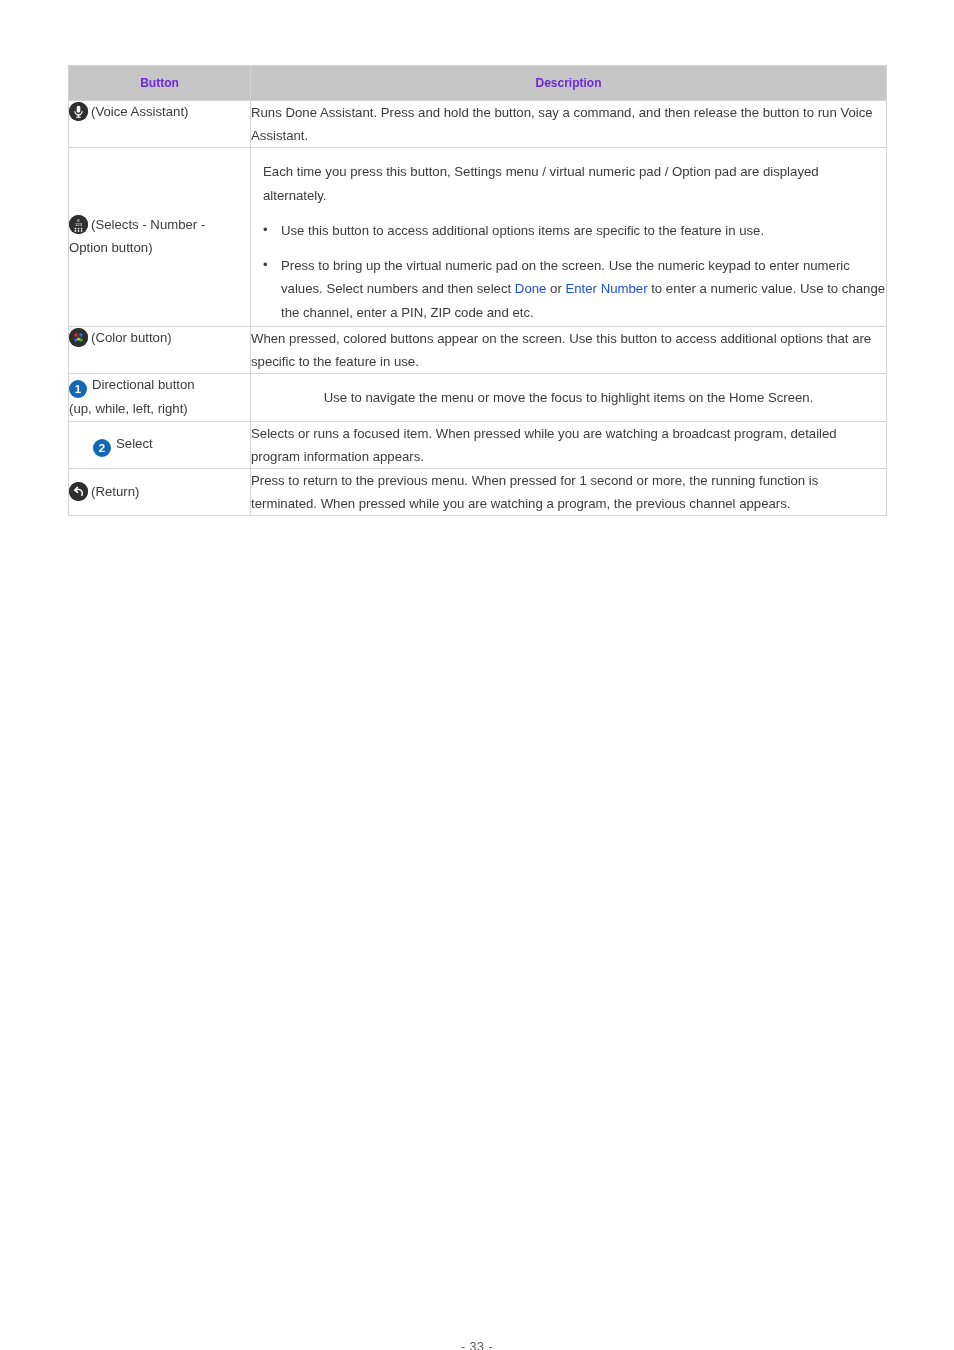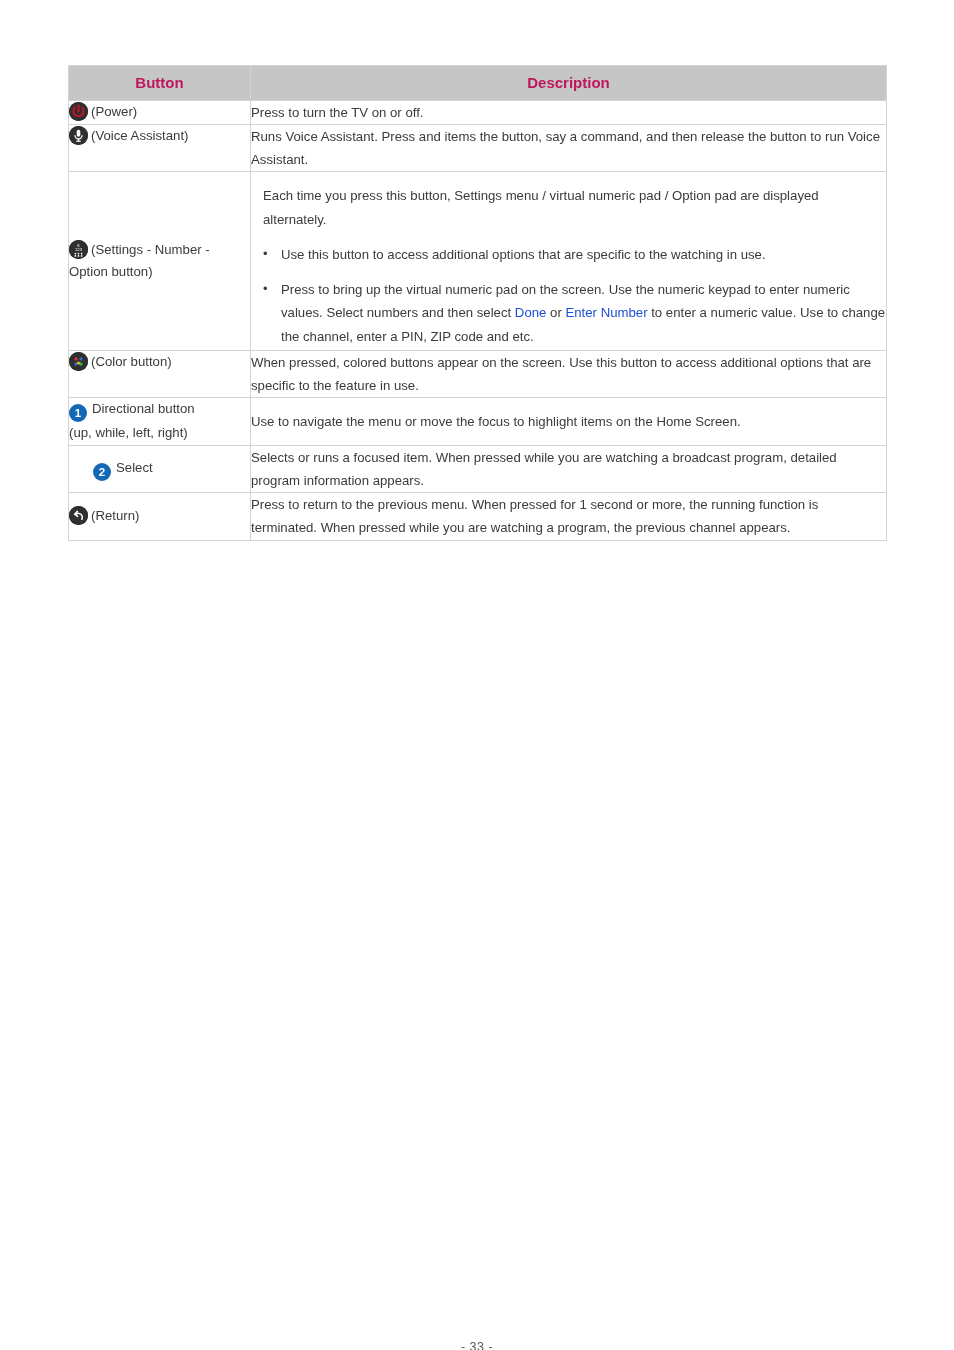--- a/index.html
+++ b/index.html
@@ -38,22 +38,22 @@
 
   table.btn-table th,
   table.btn-table td {
     border: 1px solid #d4d4d4;
     vertical-align: top;
     padding: 0;
   }
 
   th.col-head {
     background: #c6c6c6;
-    color: #be185d;
-    font-size: 15px;
+    color: #6d28d9;
+    font-size: 12px;
     font-weight: bold;
     text-align: center;
     height: 34px;
     line-height: 34px;
     border: 1px solid #c6c6c6;
     padding: 0;
   }
 
   col.c-button { width: 182px; }
   col.c-desc   { width: 636px; }
@@ -153,71 +153,59 @@
         <col class="c-desc">
       </colgroup>
       <thead>
         <tr>
           <th class="col-head">Button</th>
           <th class="col-head">Description</th>
         </tr>
       </thead>
       <tbody>
 
-        <tr>
-          <td class="btn-cell">
-            <span class="icon ic-dark">
-              <svg width="19" height="19" viewBox="0 0 19 19">
-                <circle cx="9.5" cy="9.5" r="9.5" fill="#2f2f2f"></circle>
-                <path d="M9.5 3.6 L9.5 9.4" stroke="#c0142c" stroke-width="2.1" stroke-linecap="round"></path>
-                <path d="M5.9 5.6 A5.1 5.1 0 1 0 13.1 5.6" stroke="#c0142c" stroke-width="2.1" fill="none" stroke-linecap="round"></path>
-              </svg>
-            </span><span>(Power)</span>
-          </td>
-          <td class="desc-cell">Press to turn the TV on or off.</td>
-        </tr>
 
         <tr>
           <td class="btn-cell">
             <span class="icon ic-dark">
               <svg width="19" height="19" viewBox="0 0 19 19">
                 <circle cx="9.5" cy="9.5" r="9.5" fill="#2f2f2f"></circle>
                 <rect x="7.7" y="3.7" width="3.6" height="7" rx="1.8" fill="#ffffff"></rect>
                 <path d="M5.9 9.3 A3.6 3.6 0 0 0 13.1 9.3" stroke="#ffffff" stroke-width="1.25" fill="none"></path>
                 <path d="M9.5 12.9 L9.5 15.1" stroke="#ffffff" stroke-width="1.25"></path>
                 <path d="M7.3 15.2 L11.7 15.2" stroke="#ffffff" stroke-width="1.25"></path>
               </svg>
             </span><span>(Voice Assistant)</span>
           </td>
-          <td class="desc-cell">Runs Voice Assistant. Press and items the button, say a command, and then release the button to run Voice Assistant.</td>
+          <td class="desc-cell">Runs Done Assistant. Press and hold the button, say a command, and then release the button to run Voice Assistant.</td>
         </tr>
 
         <tr>
           <td class="btn-cell" style="vertical-align:middle;">
             <span class="btn-line">
               <span class="icon ic-dark">
                 <svg width="19" height="19" viewBox="0 0 19 19">
                   <circle cx="9.5" cy="9.5" r="9.5" fill="#2f2f2f"></circle>
                   <text x="9.5" y="7.1" font-size="4.1" fill="#ffffff" text-anchor="middle" font-family="Liberation Sans, sans-serif">8</text>
                   <text x="9.5" y="11.3" font-size="4.3" fill="#ffffff" text-anchor="middle" font-family="Liberation Sans, sans-serif">123</text>
                   <circle cx="6.4" cy="13.6" r="0.85" fill="#ffffff"></circle>
                   <circle cx="9.5" cy="13.6" r="0.85" fill="#ffffff"></circle>
                   <circle cx="12.6" cy="13.6" r="0.85" fill="#ffffff"></circle>
                   <circle cx="6.4" cy="15.9" r="0.85" fill="#ffffff"></circle>
                   <circle cx="9.5" cy="15.9" r="0.85" fill="#ffffff"></circle>
                   <circle cx="12.6" cy="15.9" r="0.85" fill="#ffffff"></circle>
                 </svg>
-              </span><span>(Settings - Number -</span>
+              </span><span>(Selects - Number -</span>
             </span>
             <span class="btn-line">Option button)</span>
           </td>
           <td class="desc-cell">
             <p class="intro-para">Each time you press this button, Settings menu / virtual numeric pad / Option pad are displayed alternately.</p>
             <ul class="bullets">
-              <li><span>Use this button to access additional options that are specific to the watching in use.</span></li>
+              <li><span>Use this button to access additional options items are specific to the feature in use.</span></li>
               <li><span>Press to bring up the virtual numeric pad on the screen. Use the numeric keypad to enter numeric values. Select numbers and then select </span><span class="lnk">Done</span><span> or </span><span class="lnk">Enter Number</span><span> to enter a numeric value. Use to change the channel, enter a PIN, ZIP code and etc.</span></li>
             </ul>
           </td>
         </tr>
 
         <tr>
           <td class="btn-cell">
             <span class="icon ic-dark">
               <svg width="19" height="19" viewBox="0 0 19 19">
                 <circle cx="9.5" cy="9.5" r="9.5" fill="#2f2f2f"></circle>
@@ -232,21 +220,21 @@
           <td class="desc-cell">When pressed, colored buttons appear on the screen. Use this button to access additional options that are specific to the feature in use.</td>
         </tr>
 
         <tr>
           <td class="btn-cell">
             <span class="btn-line">
               <span class="icon num">1</span><span>Directional button</span>
             </span>
             <span class="btn-line">(up, while, left, right)</span>
           </td>
-          <td class="desc-cell" style="vertical-align:middle;">Use to navigate the menu or move the focus to highlight items on the Home Screen.</td>
+          <td class="desc-cell" style="vertical-align:middle;text-align:center;">Use to navigate the menu or move the focus to highlight items on the Home Screen.</td>
         </tr>
 
         <tr>
           <td class="btn-cell" style="vertical-align:middle;padding-left:24px;">
             <span class="icon num">2</span><span>Select</span>
           </td>
           <td class="desc-cell">Selects or runs a focused item. When pressed while you are watching a broadcast program, detailed program information appears.</td>
         </tr>
 
         <tr>

